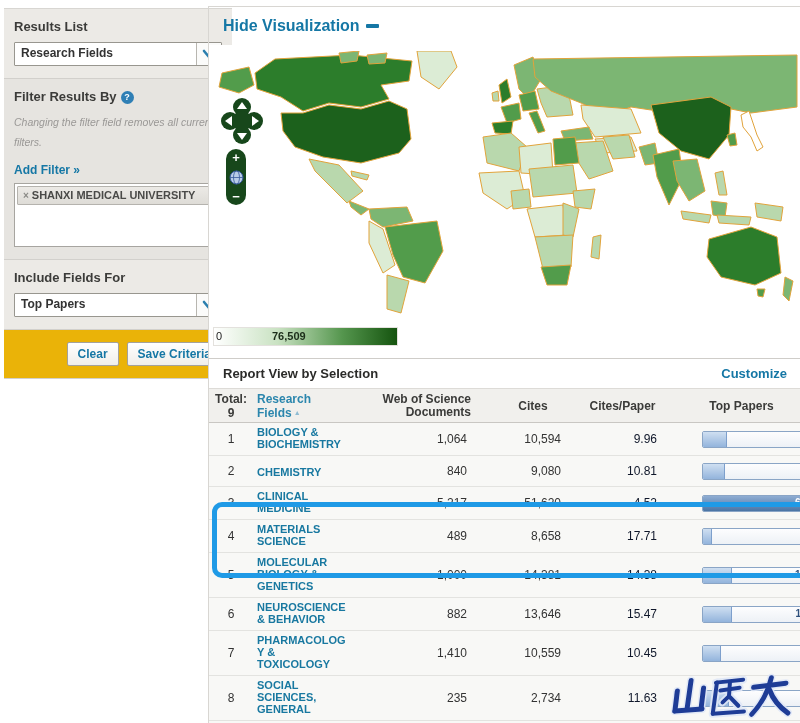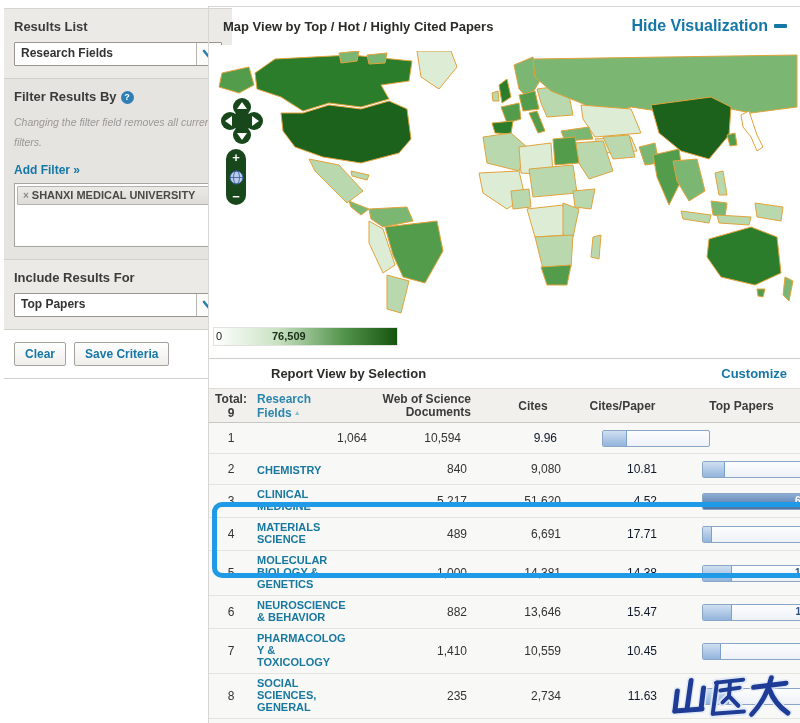--- a/index.html
+++ b/index.html
@@ -5,21 +5,21 @@
   html,body{margin:0;padding:0;}
   body{
     width:800px;height:723px;position:relative;overflow:hidden;
     background:#ffffff;font-family:"Liberation Sans",sans-serif;
     -webkit-font-smoothing:antialiased;
   }
   
   .sidebar{position:absolute;left:4px;top:8px;width:228px;background:#eceae6;border-top:1px solid #d8d6d2;}
   .sec{padding:10px 10px 12px 10px;border-bottom:1px solid #d2d0cc;}
   .sec-filter{background:#e6e4e0;}
-  .sec-actions{background:#ffffff;display:flex;gap:8px;padding:12px 10px;}
+  .sec-actions{background:#eab308;display:flex;gap:8px;padding:12px 10px;justify-content:flex-end;}
   .sec h3{margin:0 0 8px 0;font-size:13px;color:#3b3b39;}
   .dropdown{display:flex;align-items:stretch;height:22px;background:#fff;border:1px solid #98968f;border-radius:1px;}
   .dropdown .val{flex:1;font-size:12px;font-weight:bold;color:#333;padding:3px 6px;white-space:nowrap;overflow:hidden;}
   .dropdown .chev{width:24px;border-left:1px solid #b8b6b0;display:flex;align-items:center;justify-content:center;background:#fbfbfa;}
   .help{display:inline-block;width:13px;height:13px;border-radius:50%;background:#2f7fb5;color:#fff;
         font-size:9px;font-weight:bold;text-align:center;line-height:13px;vertical-align:1px;margin-left:4px;}
   .note{font-size:10.5px;font-style:italic;color:#9a9896;margin:2px 0 8px 0;line-height:20px;}
   .addfilter{font-size:12px;font-weight:bold;color:#1577a5;text-decoration:none;display:inline-block;margin-bottom:6px;}
   .filterbox{background:#fff;border:1px solid #a7a5a0;height:58px;padding:2px;}
   .chip{background:linear-gradient(#eceae6,#dedcd7);border:1px solid #b5b3ae;border-radius:1px;
@@ -41,21 +41,21 @@
   .zoom-pill{position:absolute;left:17px;top:104px;width:20px;height:56px;background:#17471b;border-radius:10px;color:#fff;
              display:flex;flex-direction:column;align-items:center;justify-content:space-between;padding:2px 0;box-sizing:border-box;}
   .zoom-pill .zi,.zoom-pill .zo{font-size:13px;font-weight:bold;line-height:13px;cursor:pointer;}
   .legend{position:absolute;left:4px;top:282px;width:183px;height:17px;
           background:linear-gradient(to right,#ffffff,#c9e2c2 35%,#55964e 70%,#15540f);border:1px solid #e3e1dd;}
   .legend .lmin{position:absolute;left:2px;top:2px;font-size:11px;color:#222;}
   .legend .lmax{position:absolute;left:58px;top:2px;font-size:11px;color:#1c2e1a;font-weight:bold;}
   
   .report{position:absolute;left:0;top:351px;width:592px;border-top:1px solid #cfcdc9;}
   .rv-header{display:flex;justify-content:space-between;align-items:center;height:29px;padding:0 14px;border-bottom:1px solid #dddbd7;background:#fff;}
-  .rv-title{font-size:13px;font-weight:bold;color:#2b2b29;margin-left:48px;}
+  .rv-title{font-size:13px;font-weight:bold;color:#2b2b29;}
   .customize{font-size:13px;font-weight:bold;color:#1577a5;text-decoration:none;}
   .thead{display:flex;align-items:center;background:#f1f0ed;border-bottom:1px solid #c9c7c3;height:33px;font-size:12px;font-weight:bold;color:#3b3b39;}
   .c-rank{width:44px;text-align:center;flex-shrink:0;}
   .c-field{width:100px;padding-left:4px;box-sizing:border-box;flex-shrink:0;}
   .c-docs{width:118px;flex-shrink:0;}
   .c-cites{width:100px;flex-shrink:0;}
   .c-cpp{width:95px;flex-shrink:0;}
   .c-top{flex:1;min-width:0;}
   .thead .c-field a{color:#2b86ad;text-decoration:none;}
   .thead .sort{font-size:7px;color:#8fbcd3;vertical-align:2px;margin-left:2px;}
@@ -100,39 +100,38 @@
     <h3><span>Filter Results By</span><span class="help">?</span></h3>
     <div class="note">Changing the filter field removes all current filters.</div>
     <a class="addfilter" href="#">Add Filter »</a>
     <div class="filterbox">
       <div class="chip">
         <span class="x">×</span><span>SHANXI MEDICAL UNIVERSITY</span>
       </div>
     </div>
   </div>
   <div class="sec">
-    <h3>Include Results For</h3>
+    <h3>Include Fields For</h3>
     <div class="dropdown">
       <span class="val">Top Papers</span>
       <span class="chev">
         <svg width="14" height="12" viewBox="0 0 14 12">
             <path d="M2,3 L7,9 L12,3" fill="none" stroke="#2b7fae" stroke-width="2.6" stroke-linecap="round" stroke-linejoin="round"></path>
           </svg>
       </span>
     </div>
   </div>
   <div class="sec sec-actions">
     <button class="btn">Clear</button>
     <button class="btn">Save Criteria</button>
   </div>
 </div>
 
 <div class="main">
   <div class="map-header">
-    <span class="map-title">Map View by Top / Hot / Highly Cited Papers</span>
     <a class="hide-link" href="#">
       <span>Hide Visualization</span>
         <span class="dash-ic"></span>
     </a>
   </div>
 
   <div class="map-region">
     <svg class="map-svg" width="588" height="276" viewBox="0 0 588 276">
 
       <path class="m g4" d="M11,22 L38,16 L43,34 L28,42 L8,36 Z"></path>
@@ -238,20 +237,21 @@
         <a href="#">Research Fields</a><span class="sort">▲</span>
       </div>
       <div class="c-docs">Web of Science Documents</div>
       <div class="c-cites">Cites</div>
       <div class="c-cpp">Cites/Paper</div>
       <div class="c-top">Top Papers</div>
     </div>
     <div class="tbody">
   <div class="trow">
     <div class="c-rank">1</div>
+    <div class="c-field"><a href="#">BIOLOGY &amp; BIOCHEMISTRY</a></div>
     <div class="c-docs">1,064</div>
     <div class="c-cites">10,594</div>
     <div class="c-cpp">9.96</div>
     <div class="c-top">
       <div class="bar">
         <div class="fill" style="width: 22%;"></div>
 
       </div>
     </div>
   </div>
@@ -281,21 +281,21 @@
         <div class="fill" style="width: 100%;"></div>
         <span class="num">60</span>
       </div>
     </div>
   </div>
 
   <div class="trow">
     <div class="c-rank">4</div>
     <div class="c-field"><a href="#">MATERIALS SCIENCE</a></div>
     <div class="c-docs">489</div>
-    <div class="c-cites">6,691</div>
+    <div class="c-cites">8,658</div>
     <div class="c-cpp">17.71</div>
     <div class="c-top">
       <div class="bar">
         <div class="fill" style="width: 8%;"></div>
 
       </div>
     </div>
   </div>
 
   <div class="trow">

